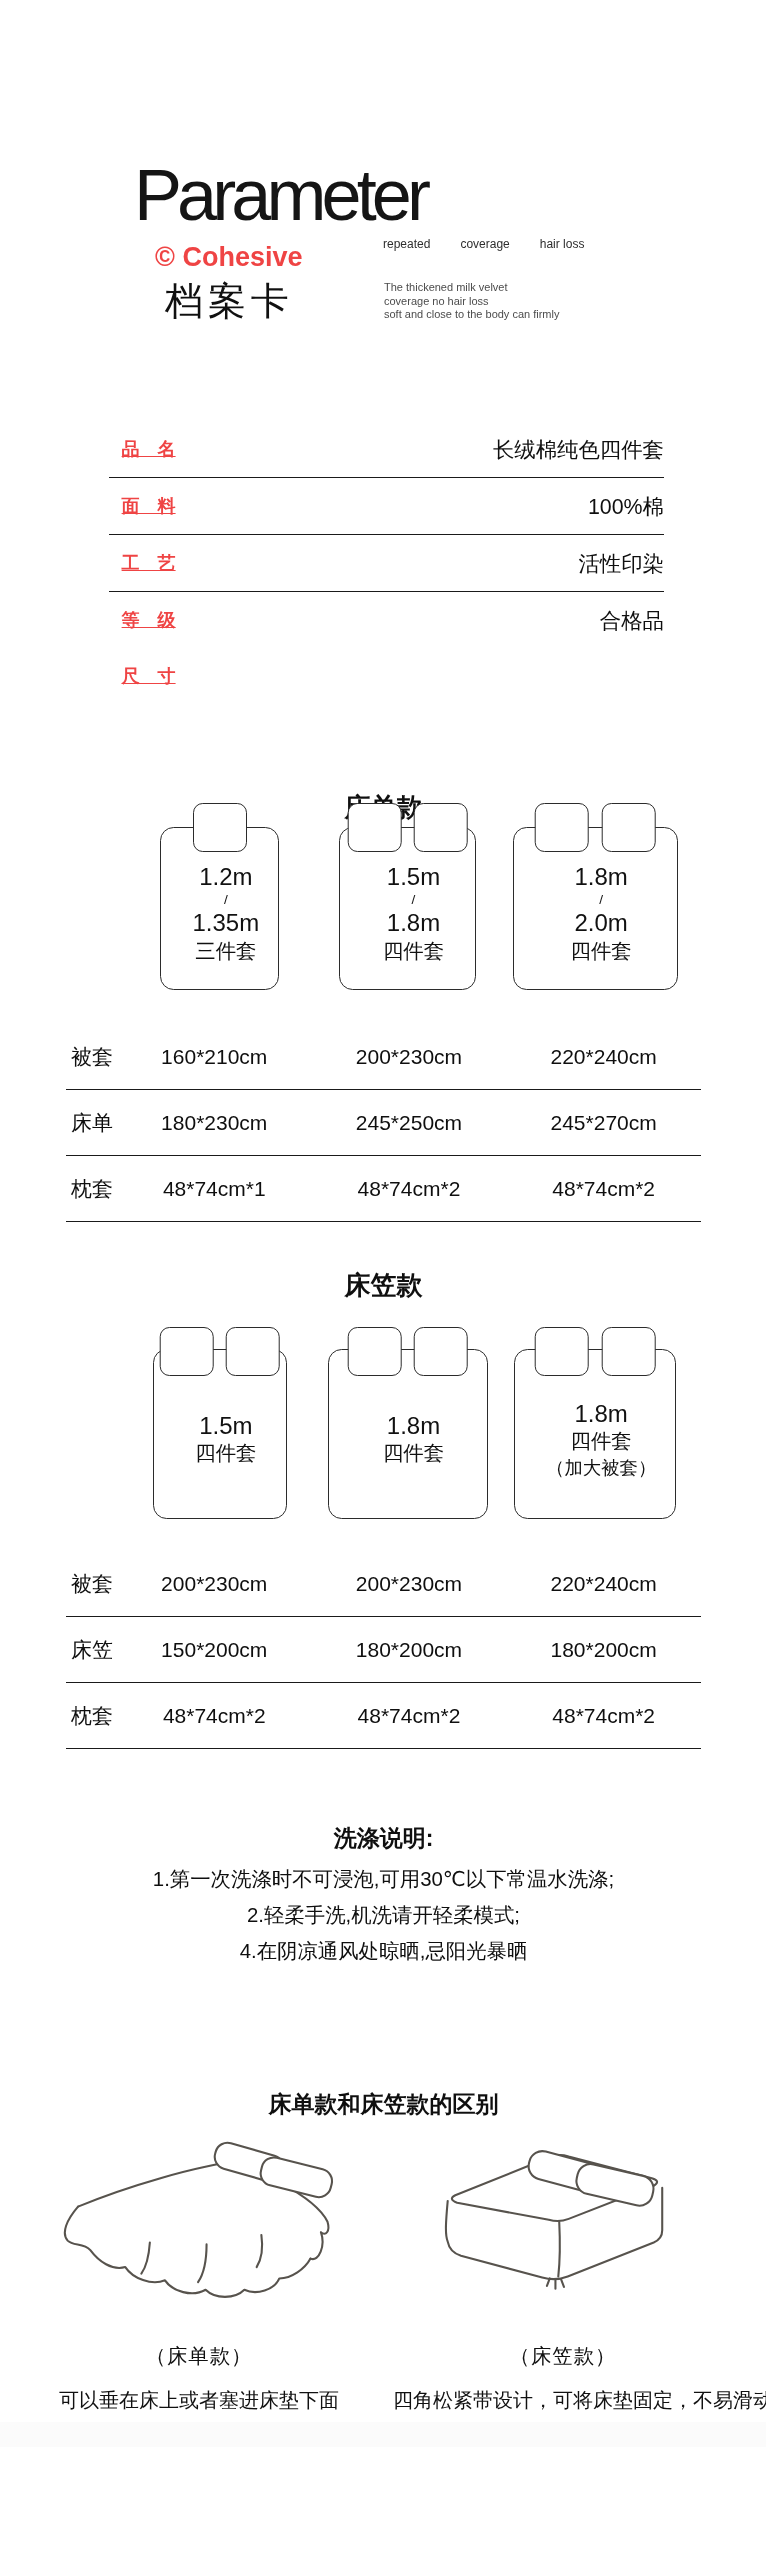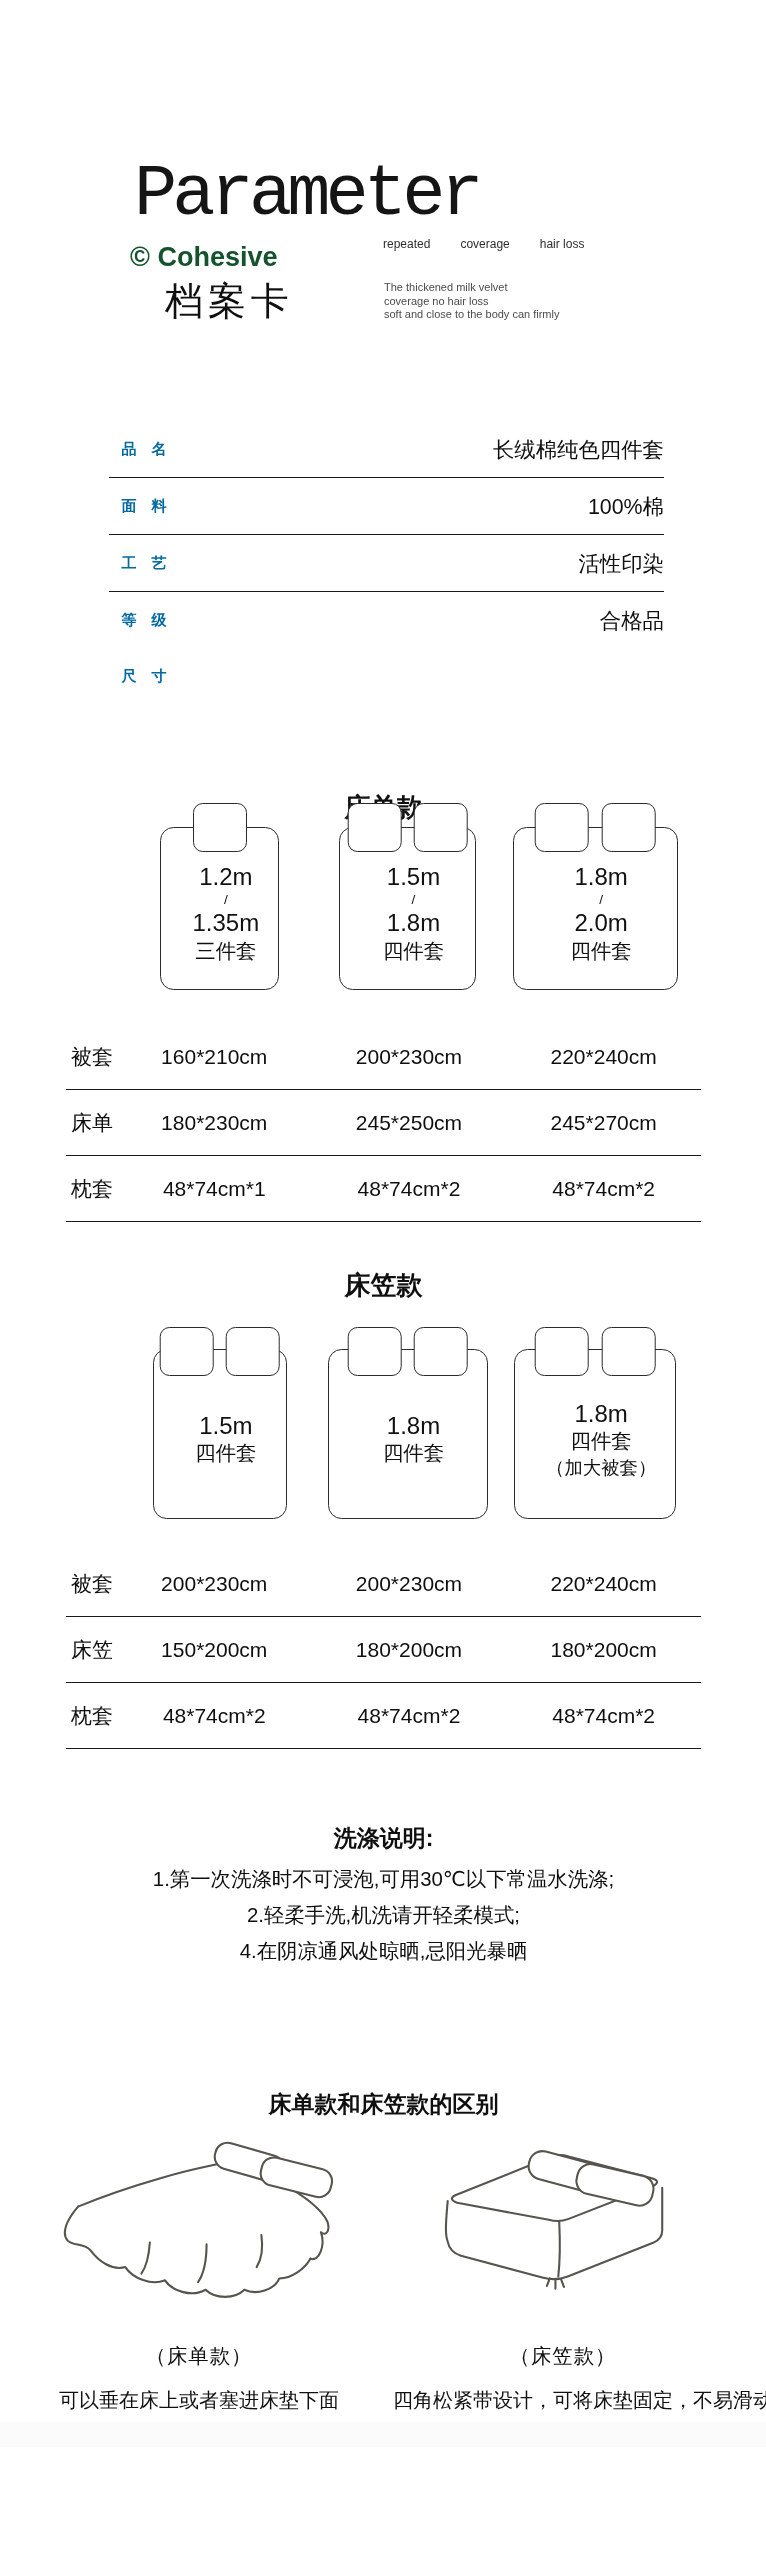--- a/index.html
+++ b/index.html
@@ -2,33 +2,33 @@
 <html><head>
 <meta charset="utf-8">
 <style>
   html,body{margin:0;padding:0;}
   body{
     width:767px;height:2576px;position:relative;background:#ffffff;
     color:#111;font-family:"Liberation Sans","DejaVu Sans",sans-serif;
     overflow:hidden;
   }
   
-  .wordmark{position:absolute;left:134px;top:159px;font-family:Liberation Mono, monospace;
+  .wordmark{position:absolute;left:134px;top:159px;font-family:Liberation Sans, sans-serif;
     font-size:72px;letter-spacing:-4.9px;line-height:1;color:#151515;white-space:nowrap;}
   .subwords{position:absolute;left:383px;top:237px;display:flex;gap:30px;
     font-size:12px;color:#2e2e2e;}
-  .brand{position:absolute;left:130px;top:242px;font-size:27px;font-weight:700;color:#14532d;}
+  .brand{position:absolute;left:155px;top:242px;font-size:27px;font-weight:700;color:#ef4444;}
   .cardtitle{position:absolute;left:165px;top:276px;font-size:38px;letter-spacing:4.9px;
     font-weight:500;color:#101010;}
   .engdesc{position:absolute;left:384px;top:281px;font-size:11px;line-height:13.6px;color:#4c4c4c;}
   
   .info{position:absolute;left:109px;top:421px;width:555px;}
   .irow{position:relative;height:56px;display:flex;align-items:center;justify-content:space-between;}
   .irow.ruled{border-bottom:1.9px solid #1a1a1a;}
-  .ilabel{font-size:15px;font-weight:700;padding-left:12.6px;color:#0369a1;}
+  .ilabel{font-size:18px;font-weight:700;padding-left:12.6px;color:#ef4444;text-decoration:underline;}
   .ivalue{font-size:21.4px;color:#0f0f0f;}
   
   .sechead{position:absolute;left:0;width:767px;text-align:center;font-weight:700;color:#0f0f0f;}
   .h-sheet{top:790px;font-size:26px;}
   .h-fitted{top:1268px;font-size:26px;}
   .h-wash{top:1823px;font-size:23px;}
   .h-diff{top:2089px;font-size:23px;}
   
   .bedsrow{position:absolute;left:126px;width:563px;display:flex;}
   .beds-sheet{top:803px;}

